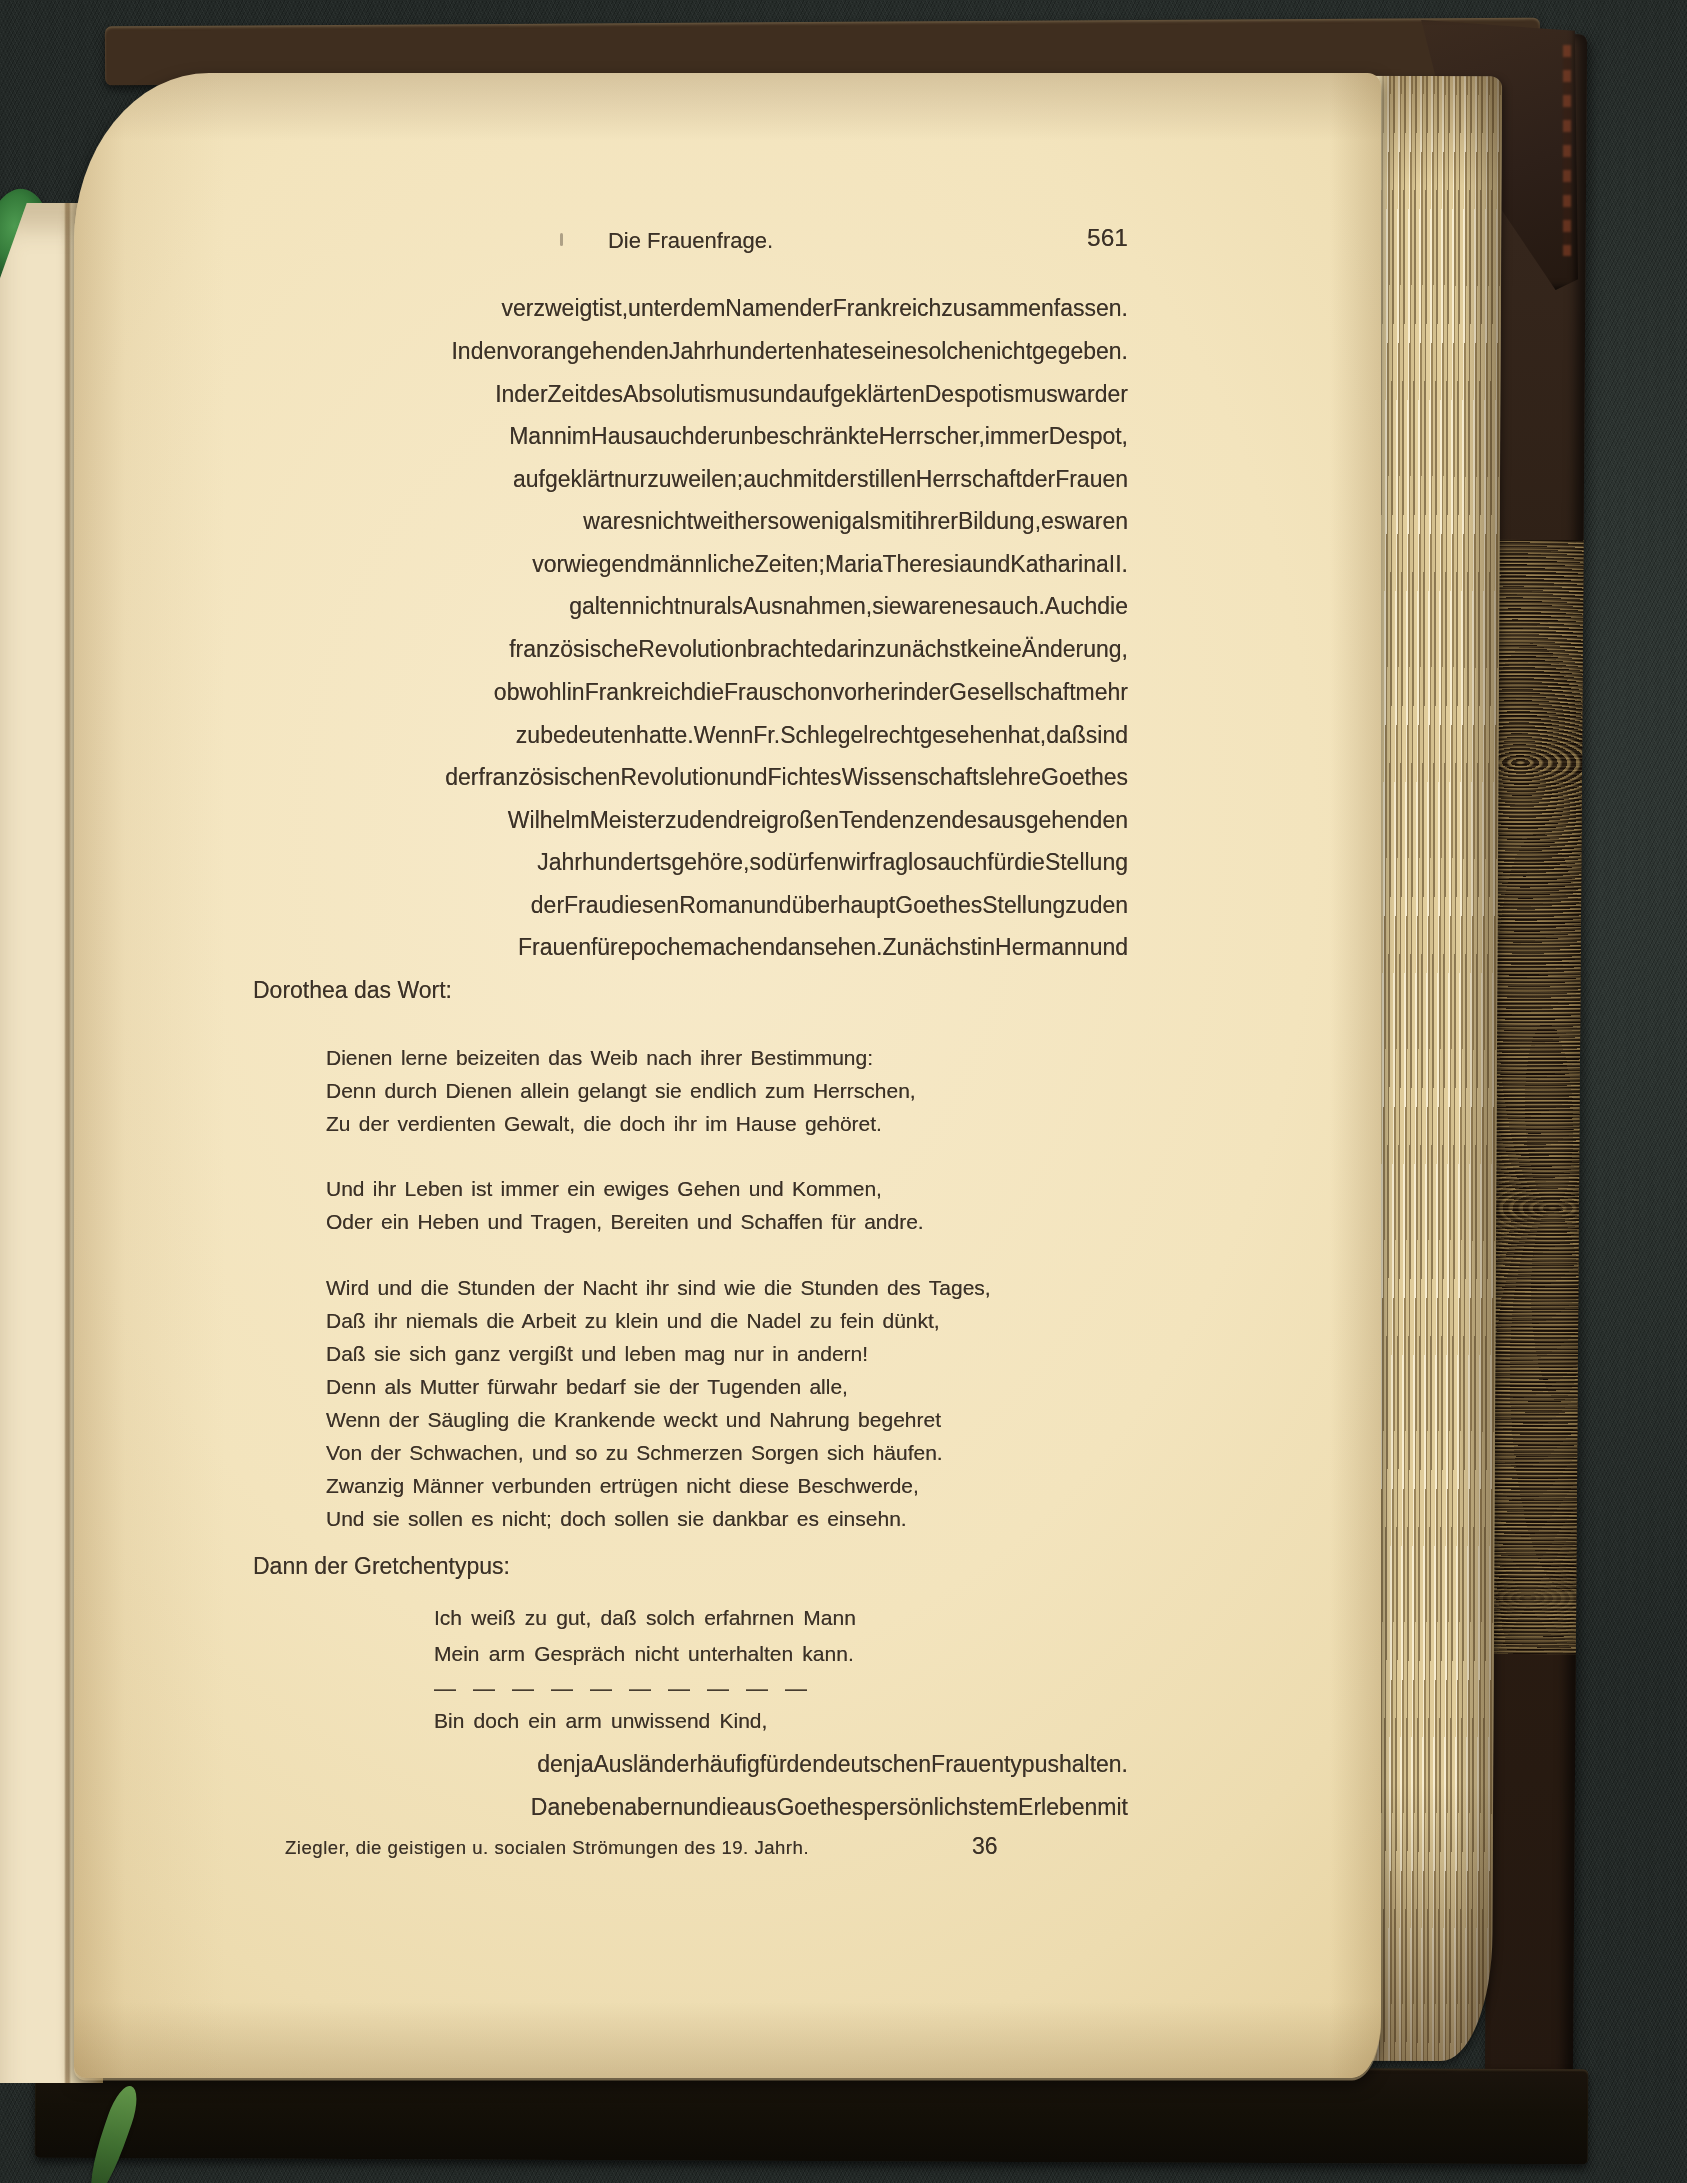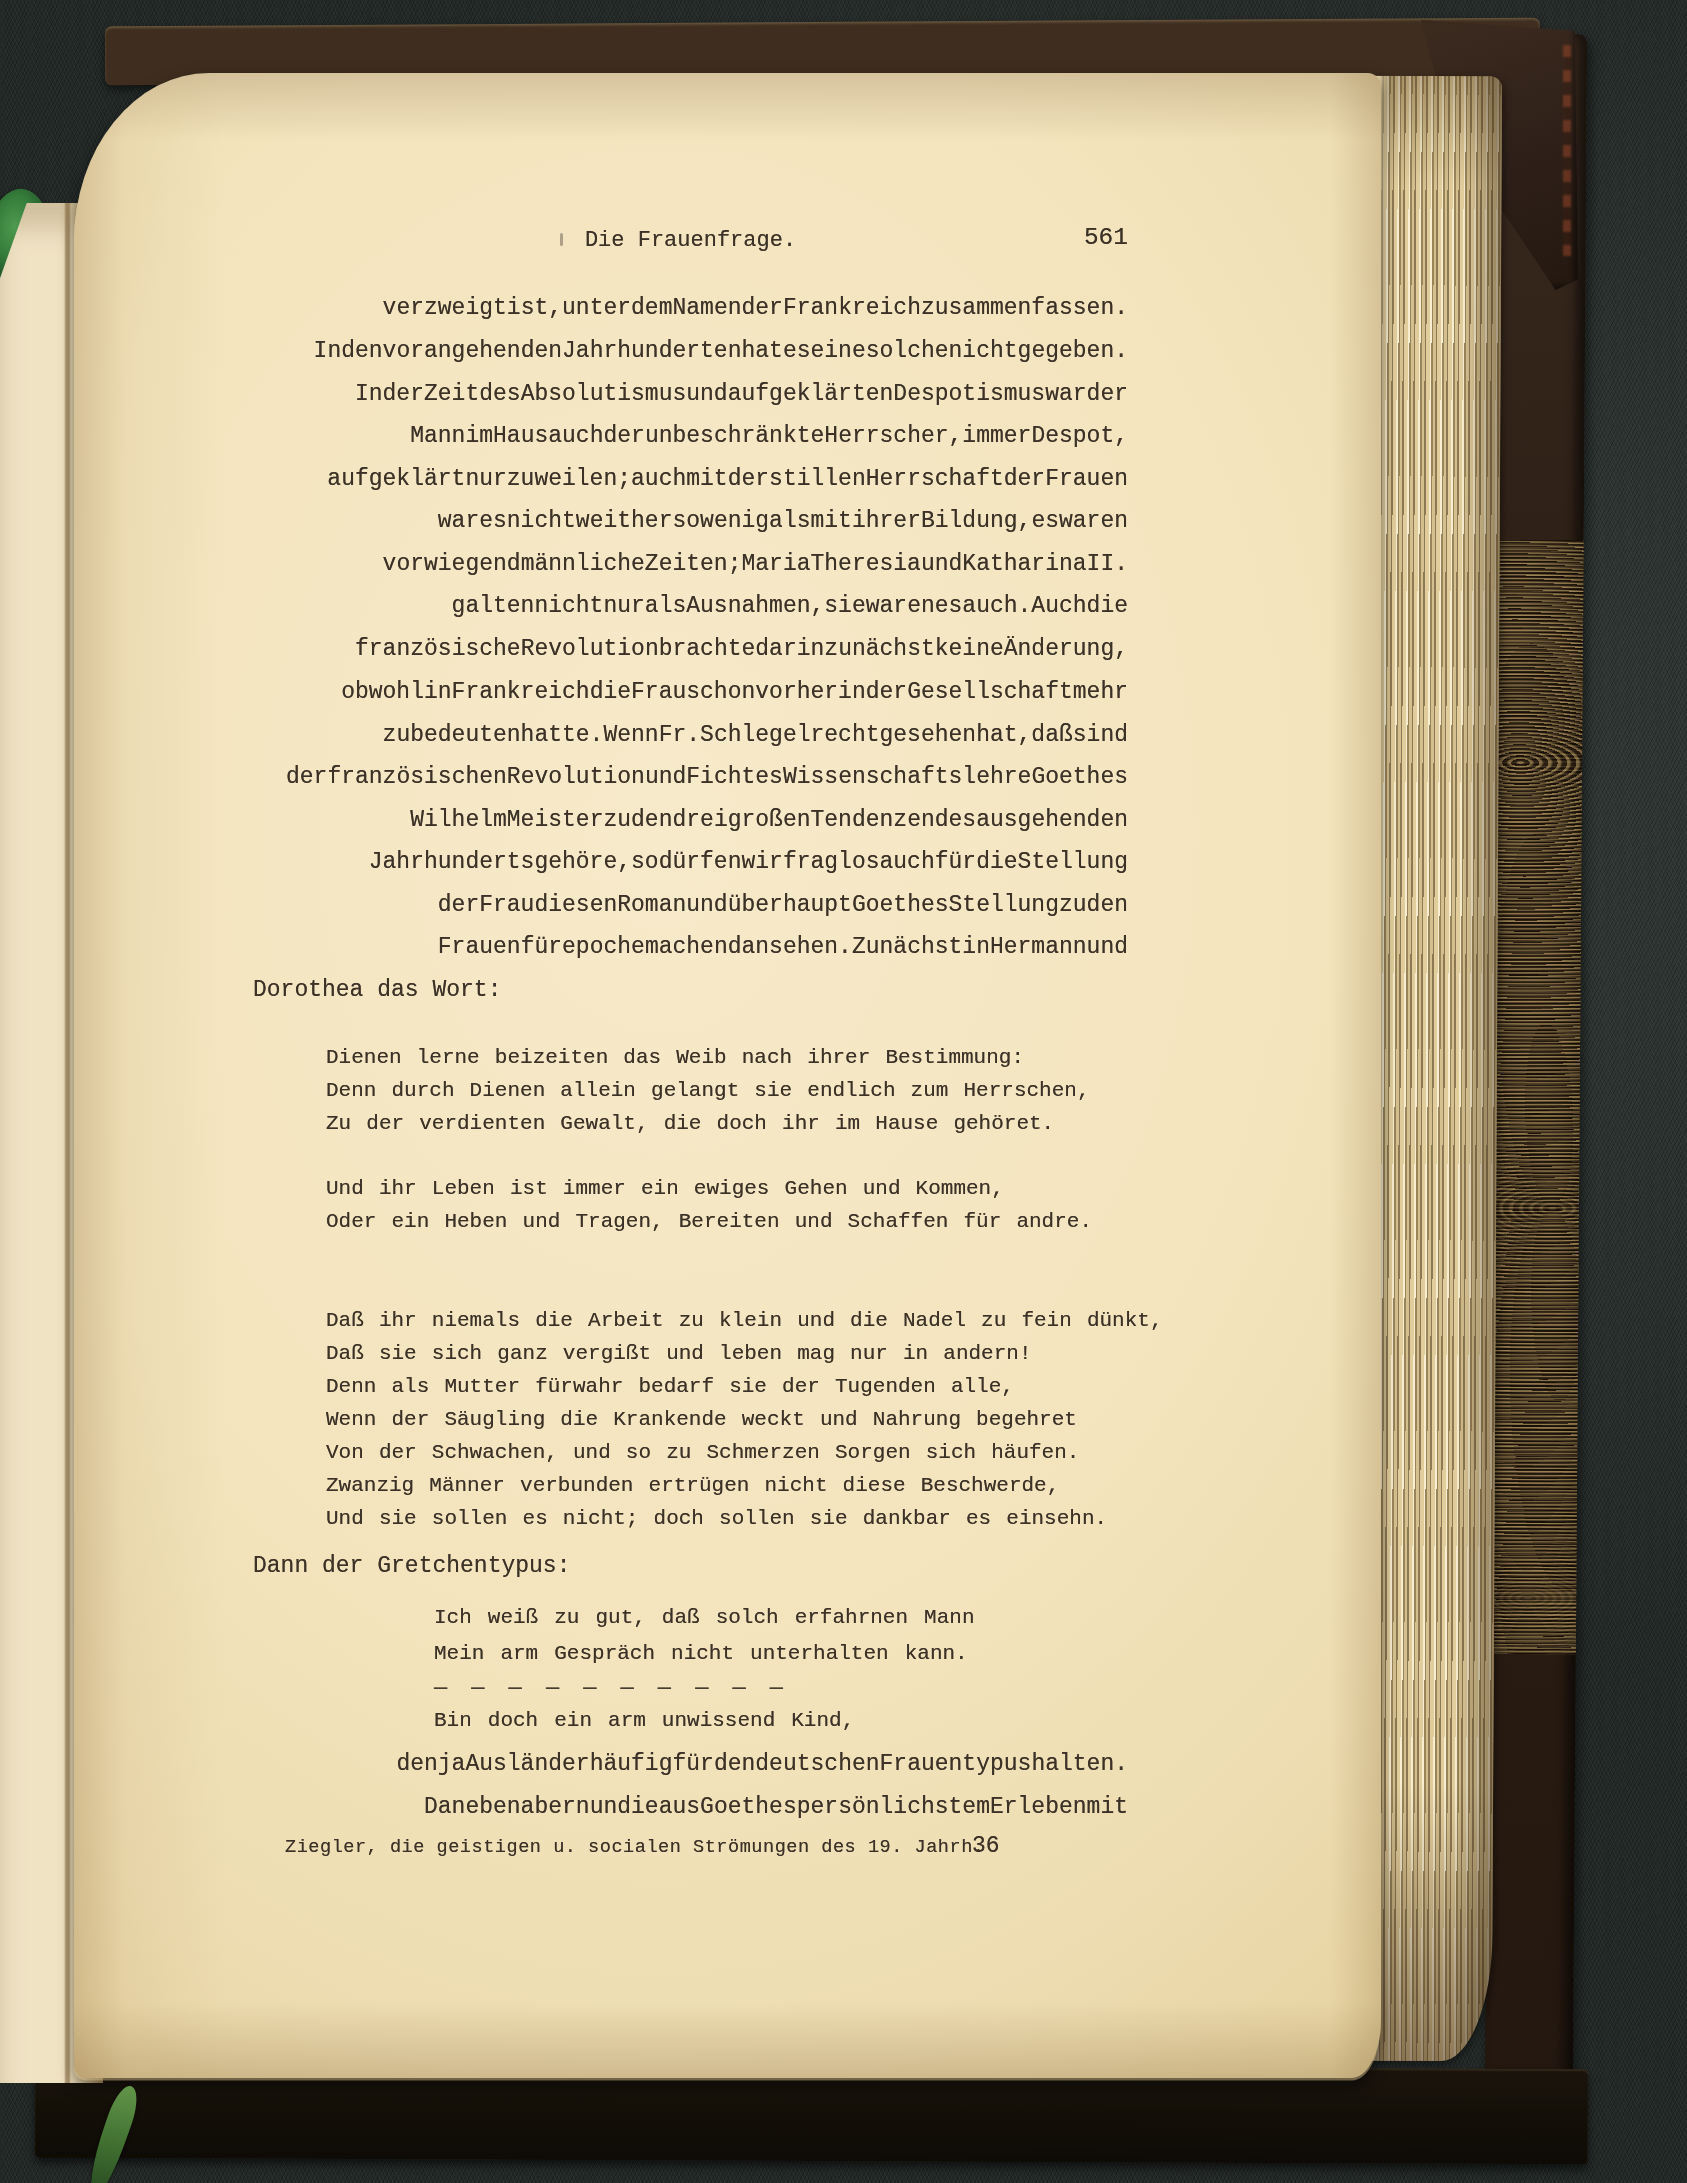--- a/index.html
+++ b/index.html
@@ -5,21 +5,21 @@
 <style>
   html,body{margin:0;padding:0;}
   body{background:#1f2624;}
   #canvas{
     position:relative; width:1688px; height:2183px; overflow:hidden;
     background-color:#2a312e;
     background-image:
       repeating-linear-gradient(63deg, rgba(255,255,255,0.035) 0 0.8px, rgba(0,0,0,0) 0.8px 3.4px),
       repeating-linear-gradient(-63deg, rgba(0,0,0,0.22) 0 0.8px, rgba(0,0,0,0) 0.8px 3.4px),
       radial-gradient(1266px 928px at 72% 35%, #343c39 0%, #2a312e 60%, #232927 100%);
-    font-family:Liberation Mono, monospace;
+    font-family:Liberation Sans, sans-serif;
   }
   
   .top-band{
     position:absolute; left:105px; top:22px; width:1435px; height:59px; z-index:2;
     transform:rotate(-0.35deg); border-radius:6.8px;
     background-color:#3f2e1f;
     background-image:
       repeating-radial-gradient(ellipse 143px 46px at 18% 130%, rgba(205,180,120,.38) 0 3.4px, rgba(30,18,10,.5) 6.8px 12.7px),
       repeating-radial-gradient(ellipse 194px 63px at 52% -30%, rgba(195,175,120,.32) 0 4.2px, rgba(25,15,8,.45) 7.6px 14.3px),
       repeating-radial-gradient(ellipse 160px 55px at 84% 140%, rgba(175,155,105,.3) 0 3.4px, rgba(28,16,9,.5) 6.8px 13.5px),
@@ -326,20 +326,21 @@
       <span>Hermann</span>
       <span>und</span>
     </div>
   <div class="tl body-line" style="top:977px">Dorothea das Wort:</div>
 
   <div class="tl poem-line" style="top:1045px">Dienen lerne beizeiten das Weib nach ihrer Bestimmung:</div>
   <div class="tl poem-line" style="top:1078px">Denn durch Dienen allein gelangt sie endlich zum Herrschen,</div>
   <div class="tl poem-line" style="top:1111px">Zu der verdienten Gewalt, die doch ihr im Hause gehöret.</div>
   <div class="tl poem-line" style="top:1176px">Und ihr Leben ist immer ein ewiges Gehen und Kommen,</div>
   <div class="tl poem-line" style="top:1209px">Oder ein Heben und Tragen, Bereiten und Schaffen für andre.</div>
+  <div class="tl poem-line" style="top:1275px">Wird und die Stunden der Nacht ihr sind wie die Stunden des Tages,</div>
   <div class="tl poem-line" style="top:1308px">Daß ihr niemals die Arbeit zu klein und die Nadel zu fein dünkt,</div>
   <div class="tl poem-line" style="top:1341px">Daß sie sich ganz vergißt und leben mag nur in andern!</div>
   <div class="tl poem-line" style="top:1374px">Denn als Mutter fürwahr bedarf sie der Tugenden alle,</div>
   <div class="tl poem-line" style="top:1407px">Wenn der Säugling die Krankende weckt und Nahrung begehret</div>
   <div class="tl poem-line" style="top:1440px">Von der Schwachen, und so zu Schmerzen Sorgen sich häufen.</div>
   <div class="tl poem-line" style="top:1473px">Zwanzig Männer verbunden ertrügen nicht diese Beschwerde,</div>
   <div class="tl poem-line" style="top:1506px">Und sie sollen es nicht; doch sollen sie dankbar es einsehn.</div>
 
   <div class="tl body-line" style="top:1553px">Dann der Gretchentypus:</div>
 

